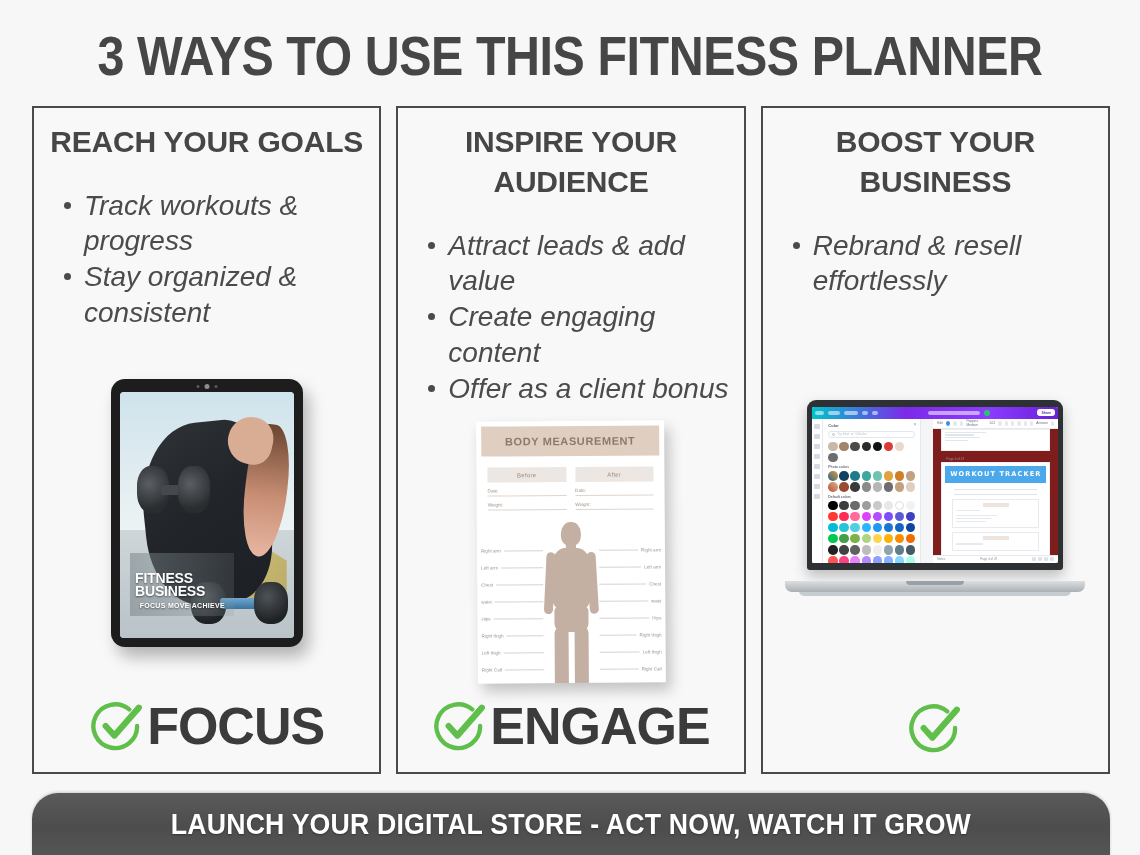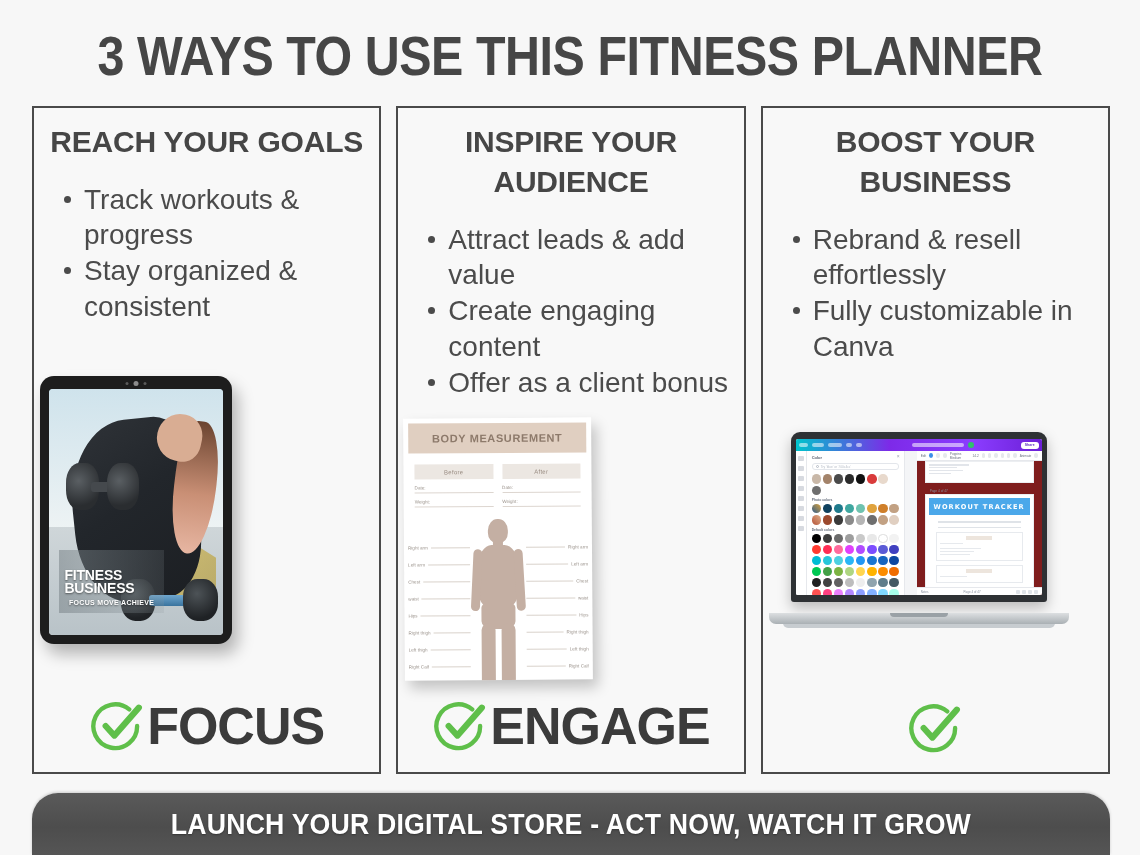--- a/index.html
+++ b/index.html
@@ -49,23 +49,24 @@
     font-size: 30px;
     line-height: 1.33;
     color: #464646;
     text-align: center;
     letter-spacing: -0.2px;
     margin-top: 4px;
     width: 100%;
   }
   .bullets {
     list-style: none;
-    margin-top: 20px;
+    margin-top: 26px;
     width: 100%;
     padding: 0 6px 0 18px;
+    font-style: italic;
   }
   .bullets li {
     position: relative;
     font-size: 28px;
     line-height: 1.26;
     color: #4b4b4b;
     padding-left: 26px;
     margin-bottom: 1px;
     font-weight: 400;
   }
@@ -78,21 +79,21 @@
     background: #4b4b4b;
   }
 
   
   .visual {
     position: relative;
     flex: 1 1 auto;
     width: 100%;
     display: flex;
     align-items: center;
-    justify-content: flex-start;
+    justify-content: center;
   }
 
   
   .badge-row {
     display: flex; align-items: center; justify-content: center;
     gap: 2px;
     padding-bottom: 16px;
     width: 100%;
   }
   .check-icon { width: 56px; height: 56px; flex: 0 0 auto; }
@@ -538,21 +539,20 @@
           <path d="M19 32 L29 43 L57 11" fill="none" stroke="#5fbf4a" stroke-width="7" stroke-linecap="round" stroke-linejoin="round"></path>
         </svg>
         <span class="badge-text">ENGAGE</span>
       </div>
     </div>
 
     <div class="card">
       <div class="card-head">BOOST YOUR BUSINESS</div>
       <ul class="bullets">
         <li>Rebrand &amp; resell effortlessly</li>
-        <li>Fully customizable in Canva</li>
       </ul>
 
       <div class="visual">
         <div class="laptop">
           <div class="lid">
             <div class="lid-notch"></div>
             <div class="lscreen">
 
               <div class="canva-top">
                 <span class="ct-chip" style="width:9px"></span>

